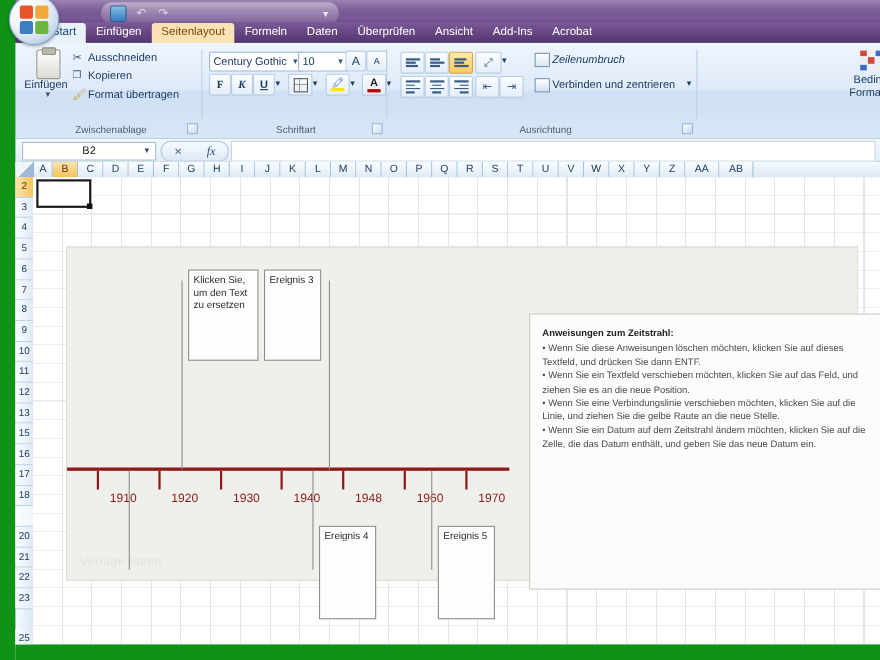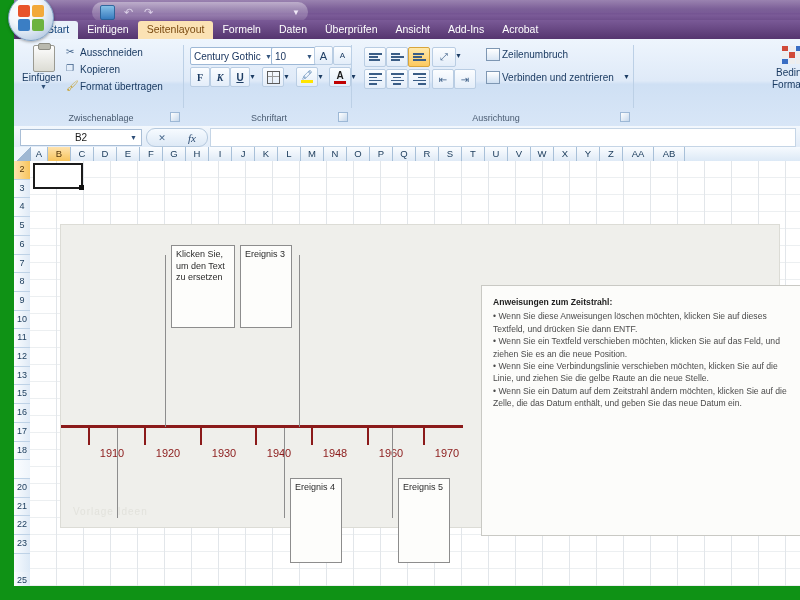--- a/index.html
+++ b/index.html
@@ -338,21 +338,21 @@
       </div>
       <div class="sqbtn" style="position:absolute;left:74px;top:28px;">
         <span style="font-size:10px;color:#3a5d86;">⇤</span>
       </div>
       <div class="sqbtn" style="position:absolute;left:96px;top:28px;">
         <span style="font-size:10px;color:#3a5d86;">⇥</span>
       </div>
 
       <div style="position:absolute;left:128px;top:7px;">
         <span style="position:absolute;left:0;top:0;width:12px;height:11px;border:1px solid #7e97b3;background:linear-gradient(180deg,#fff,#d9e6f4);"></span>
-        <span class="ctrl" style="left:16px;top:1px;">Zeilenumbruch</span>
+        <span class="ctrl" style="left:16px;top:1px;font-style:italic;">Zeilenumbruch</span>
       </div>
       <div style="position:absolute;left:128px;top:30px;">
         <span style="position:absolute;left:0;top:0;width:12px;height:11px;border:1px solid #7e97b3;background:linear-gradient(180deg,#fff,#cfe0f2);"></span>
         <span class="ctrl" style="left:16px;top:1px;">Verbinden und zentrieren</span>
         <span class="ctrl" style="left:137px;top:2px;font-size:7px;">▼</span>
       </div>
 
       <div class="glabel">Ausrichtung</div>
       <div class="gdlg"></div>
       <div class="gdiv"></div>

